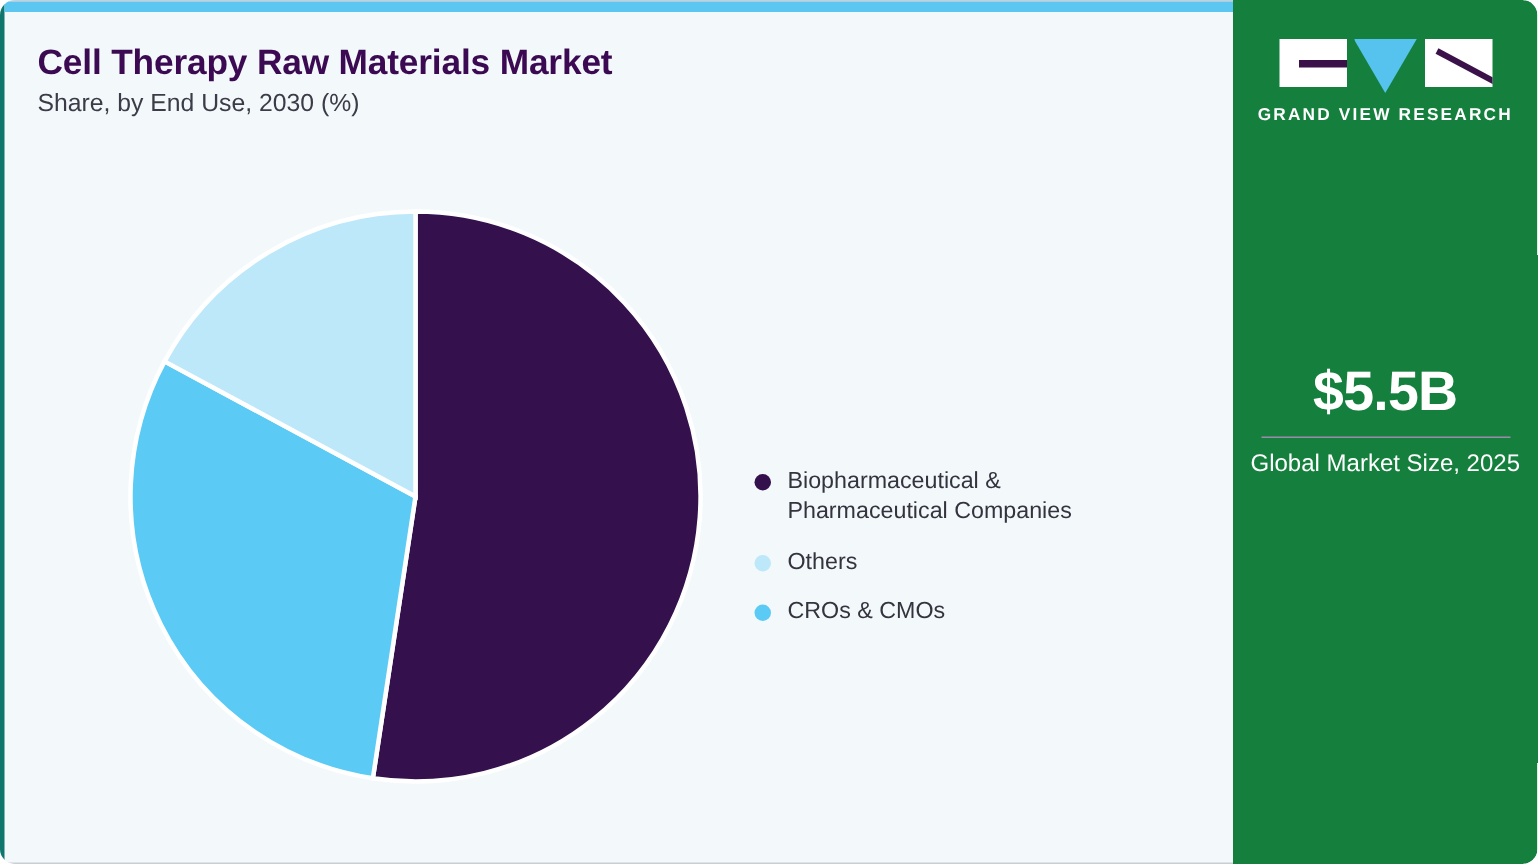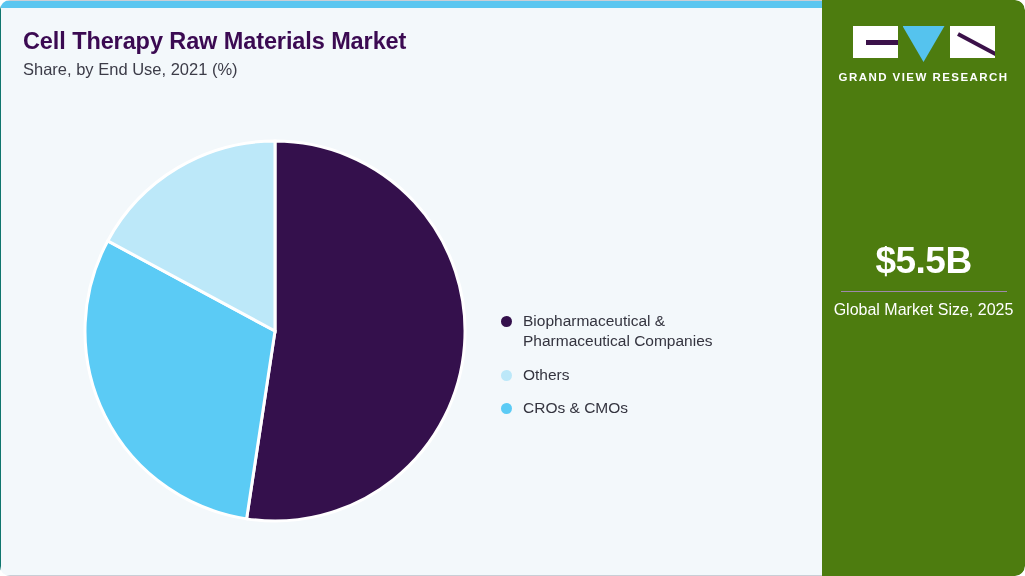--- a/index.html
+++ b/index.html
@@ -16,21 +16,21 @@
     border-radius: 10px;
     overflow: hidden;
     background: #f3f8fb;
   }
   
   #main-region {
     position: absolute;
     left: 0; top: 0;
     width: 822px; height: 576px;
     background: #f3f8fb;
-    border-left: 1px solid #0f766e;
+    border-left: 3px solid #0f766e;
     border-top: 1px solid #c9ced6;
     border-bottom: 1px solid #c9ced6;
   }
   #accent-bar {
     position: absolute;
     left: 0; top: 0;
     width: 822px; height: 7px;
     background: #5bc6f0;
   }
   
@@ -80,21 +80,21 @@
     font-size: 15.5px;
     color: #34343f;
     line-height: 1.28;
     max-width: 230px;
   }
   
   #side-panel {
     position: absolute;
     right: 0; top: 0;
     width: 203px; height: 576px;
-    background: #4d7c0f;
+    background: #15803d;
     border-radius: 0 10px 10px 0;
     color: #ffffff;
   }
   
   #logo-block {
     position: absolute;
     left: 0; top: 26px;
     width: 203px;
   }
   #logo-marks {
@@ -179,21 +179,21 @@
 </head>
 <body>
 
 <div id="card">
 
   <div id="main-region">
     <div id="accent-bar"></div>
 
     <div id="title-block">
       <div id="chart-title">Cell Therapy Raw Materials Market</div>
-      <div id="chart-subtitle">Share, by End Use, 2021 (%)</div>
+      <div id="chart-subtitle">Share, by End Use, 2030 (%)</div>
     </div>
 
     <div id="pie-wrap">
       <svg id="pie-svg" viewBox="0 0 390 390">
         <g id="pie-slices">
             <path d="M 194 194 L 194.00 4.00 A 190 190 0 1 1 165.59 381.86 Z" fill="#34104c" stroke="#ffffff" stroke-width="3"></path>
             <path d="M 194 194 L 165.59 381.86 A 190 190 0 0 1 26.71 103.92 Z" fill="#5bcbf5" stroke="#ffffff" stroke-width="3"></path>
             <path d="M 194 194 L 26.71 103.92 A 190 190 0 0 1 194.00 4.00 Z" fill="#bce8f9" stroke="#ffffff" stroke-width="3"></path>
           </g>
       </svg>

